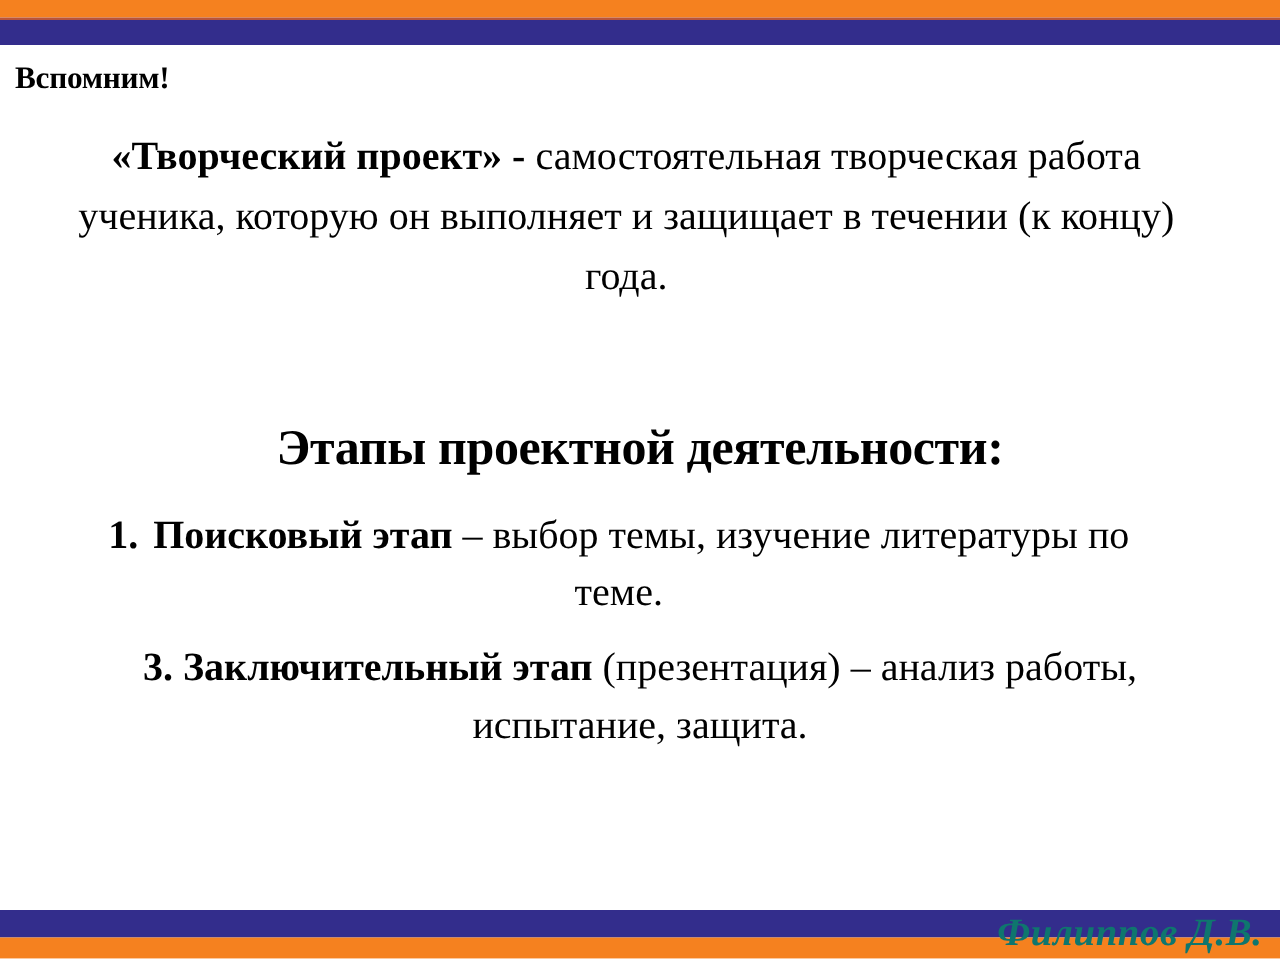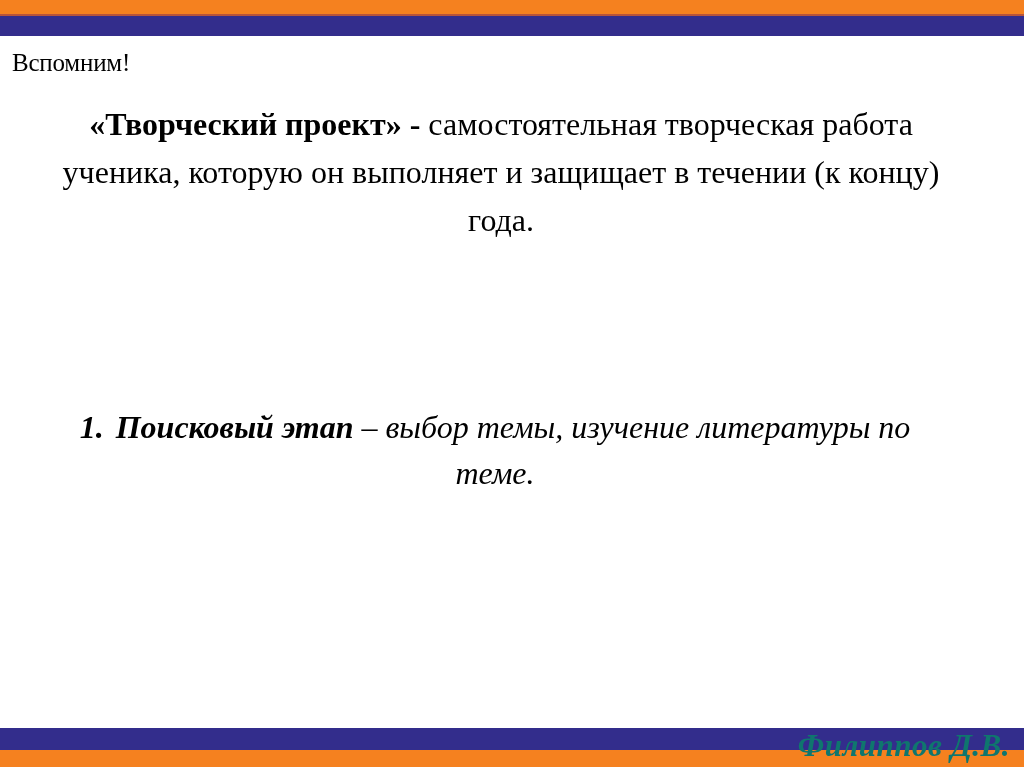--- a/index.html
+++ b/index.html
@@ -78,21 +78,21 @@
     color: #0f766e;
     letter-spacing: 0.5px;
     white-space: nowrap;
   }
 
   
   .kicker {
     position: absolute;
     left: 12px;
     top: 48px;
-    font-weight: normal;
+    font-weight: bold;
     font-size: 25px;
     line-height: 30px;
     letter-spacing: -0.2px;
   }
 
   
   .definition {
     position: absolute;
     left: 41px;
     top: 100px;
@@ -122,21 +122,20 @@
   .stages-list {
     position: absolute;
     left: 60px;
     top: 404px;
     width: 904px;
   }
   .stage-item {
     text-align: center;
     font-size: 32px;
     line-height: 46px;
-    font-style: italic;
   }
   .stage-item .num {
     font-weight: bold;
   }
   .stage-item .name {
     font-weight: bold;
   }
   .stage-item .rest {
     font-weight: normal;
   }
@@ -162,28 +161,33 @@
   <div class="top-bar-orange"></div>
   <div class="top-bar-seam"></div>
   <div class="top-bar-blue"></div>
 
   <div class="kicker">Вспомним!</div>
 
   <div class="definition">
     <span class="term">«Творческий проект» -</span><span class="body"> самостоятельная творческая работа ученика, которую он выполняет и защищает в течении (к концу) года.</span>
   </div>
 
+  <div class="stages-title">Этапы проектной деятельности:</div>
 
   <div class="stages-list">
 
     <div class="stage-item item-1">
       <span class="num">1.</span><span class="name">Поисковый этап</span><span class="rest"> – выбор темы, изучение литературы по теме.</span>
     </div>
 
 
+    <div class="stage-item item-3">
+      <span class="num">3.</span>
+      <span class="name">Заключительный этап</span><span class="rest"> (презентация) – анализ работы, испытание, защита.</span>
+    </div>
 
   </div>
 
   <div class="bottom-bar-blue"></div>
   <div class="bottom-bar-orange"></div>
   <div class="signature">Филиппов Д.В.</div>
 
 </div>
 
 </body></html>

